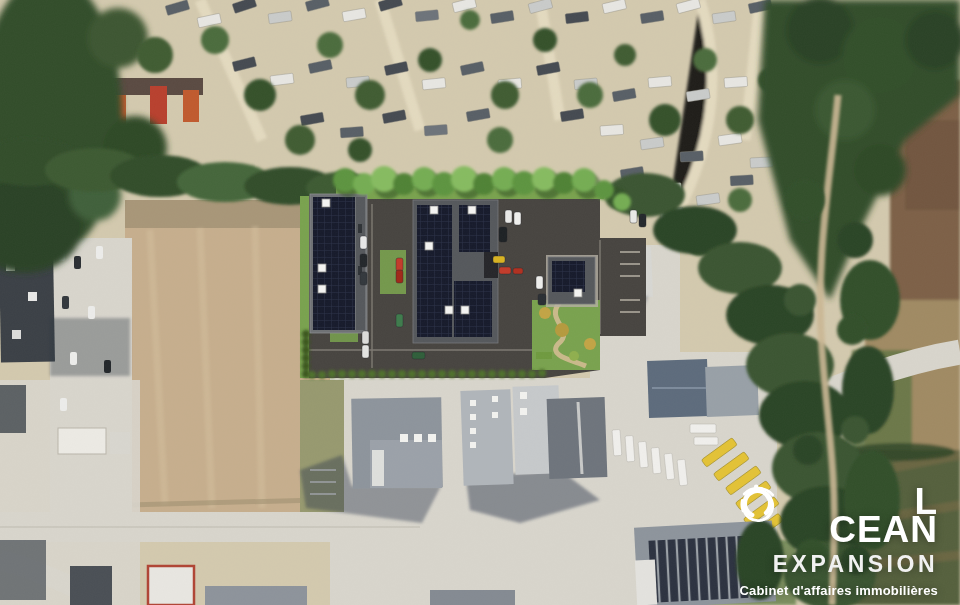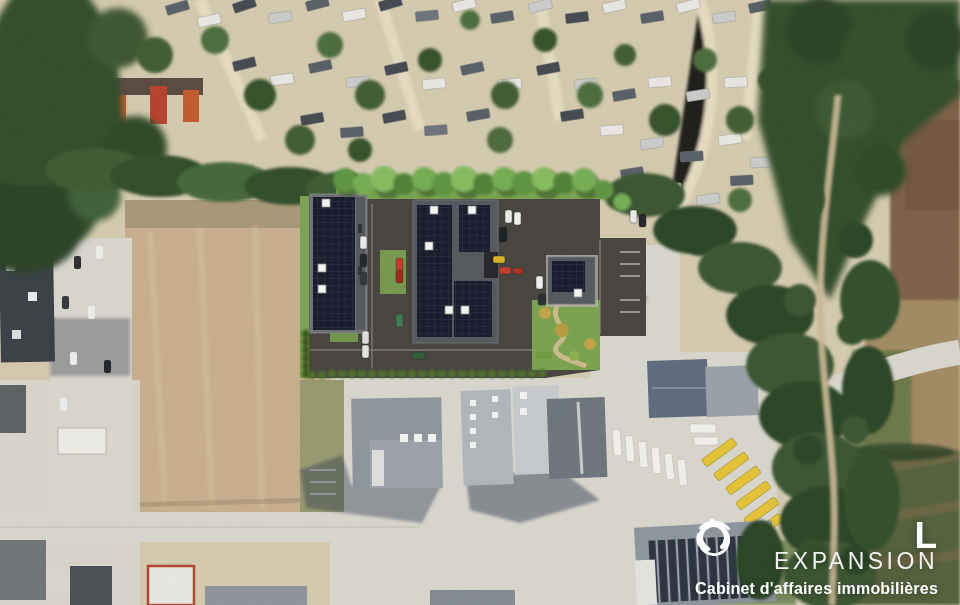--- a/index.html
+++ b/index.html
@@ -23,23 +23,23 @@
 
   
   .logo{position:absolute;right:22px;bottom:7px;color:var(--logo_text,#fff);
         text-align:right;text-shadow:0 1px 8px rgba(0,0,0,.35);user-select:none;}
   .logo-row{display:flex;align-items:center;justify-content:flex-end;line-height:1;}
   .logo-big{font-size:37px;font-weight:bold;letter-spacing:1px;}
   .oring{flex:0 0 auto;}
   .oring1{width:44px;height:44px;margin:0 -3px;position:relative;top:7px;z-index:2;}
   .oring2{width:41px;height:41px;margin:0 -2px;position:relative;top:-5px;}
   .row2{margin-top:-9px;}
-  .logo-exp{font-size:23px;font-weight:normal;letter-spacing:3.5px;color:var(--logo_sub,#f1f1f1);
+  .logo-exp{font-size:23px;font-weight:bold;letter-spacing:3.5px;color:var(--logo_sub,#f1f1f1);
             margin-top:3px;}
-  .logo-tag{font-size:16px;font-weight:bold;letter-spacing:.2px;margin-top:5px;}
+  .logo-tag{font-size:13px;font-weight:bold;letter-spacing:.2px;margin-top:5px;}
 </style>
 </head>
 <body>
 
 <div class="canvas">
 
 <svg width="960" height="605" viewBox="0 0 960 605">
   <defs>
     <filter id="soft" x="-30%" y="-30%" width="160%" height="160%">
           <feGaussianBlur stdDeviation="1.4"></feGaussianBlur>
@@ -493,18 +493,19 @@
       <circle cx="24" cy="25" r="16" fill="none" stroke="#fff" stroke-width="3.2" stroke-dasharray="82 26" stroke-linecap="round" transform="rotate(-55 24 25)"></circle>
       <path d="M9,12 A21,21 0 0,1 40,13" fill="none" stroke="#fff" stroke-width="3" stroke-linecap="round"></path>
       <circle cx="22" cy="4" r="2.4" fill="#fff"></circle>
     </svg>
   </div>
   <div class="logo-row logo-big row2">
     <svg class="oring oring2" viewBox="0 0 48 48">
       <circle cx="24" cy="24" r="15" fill="none" stroke="#fff" stroke-width="5.5" stroke-dasharray="76 22" stroke-linecap="round" transform="rotate(115 24 24)"></circle>
       <path d="M7,33 A20,20 0 0,1 6,20" fill="none" stroke="#fff" stroke-width="2.6" stroke-linecap="round"></path>
     </svg>
+    <span>CEAN</span>
   </div>
   <div class="logo-exp">EXPANSION</div>
   <div class="logo-tag">Cabinet d'affaires immobilières</div>
 </div>
 
 </div>
 
 </body></html>

